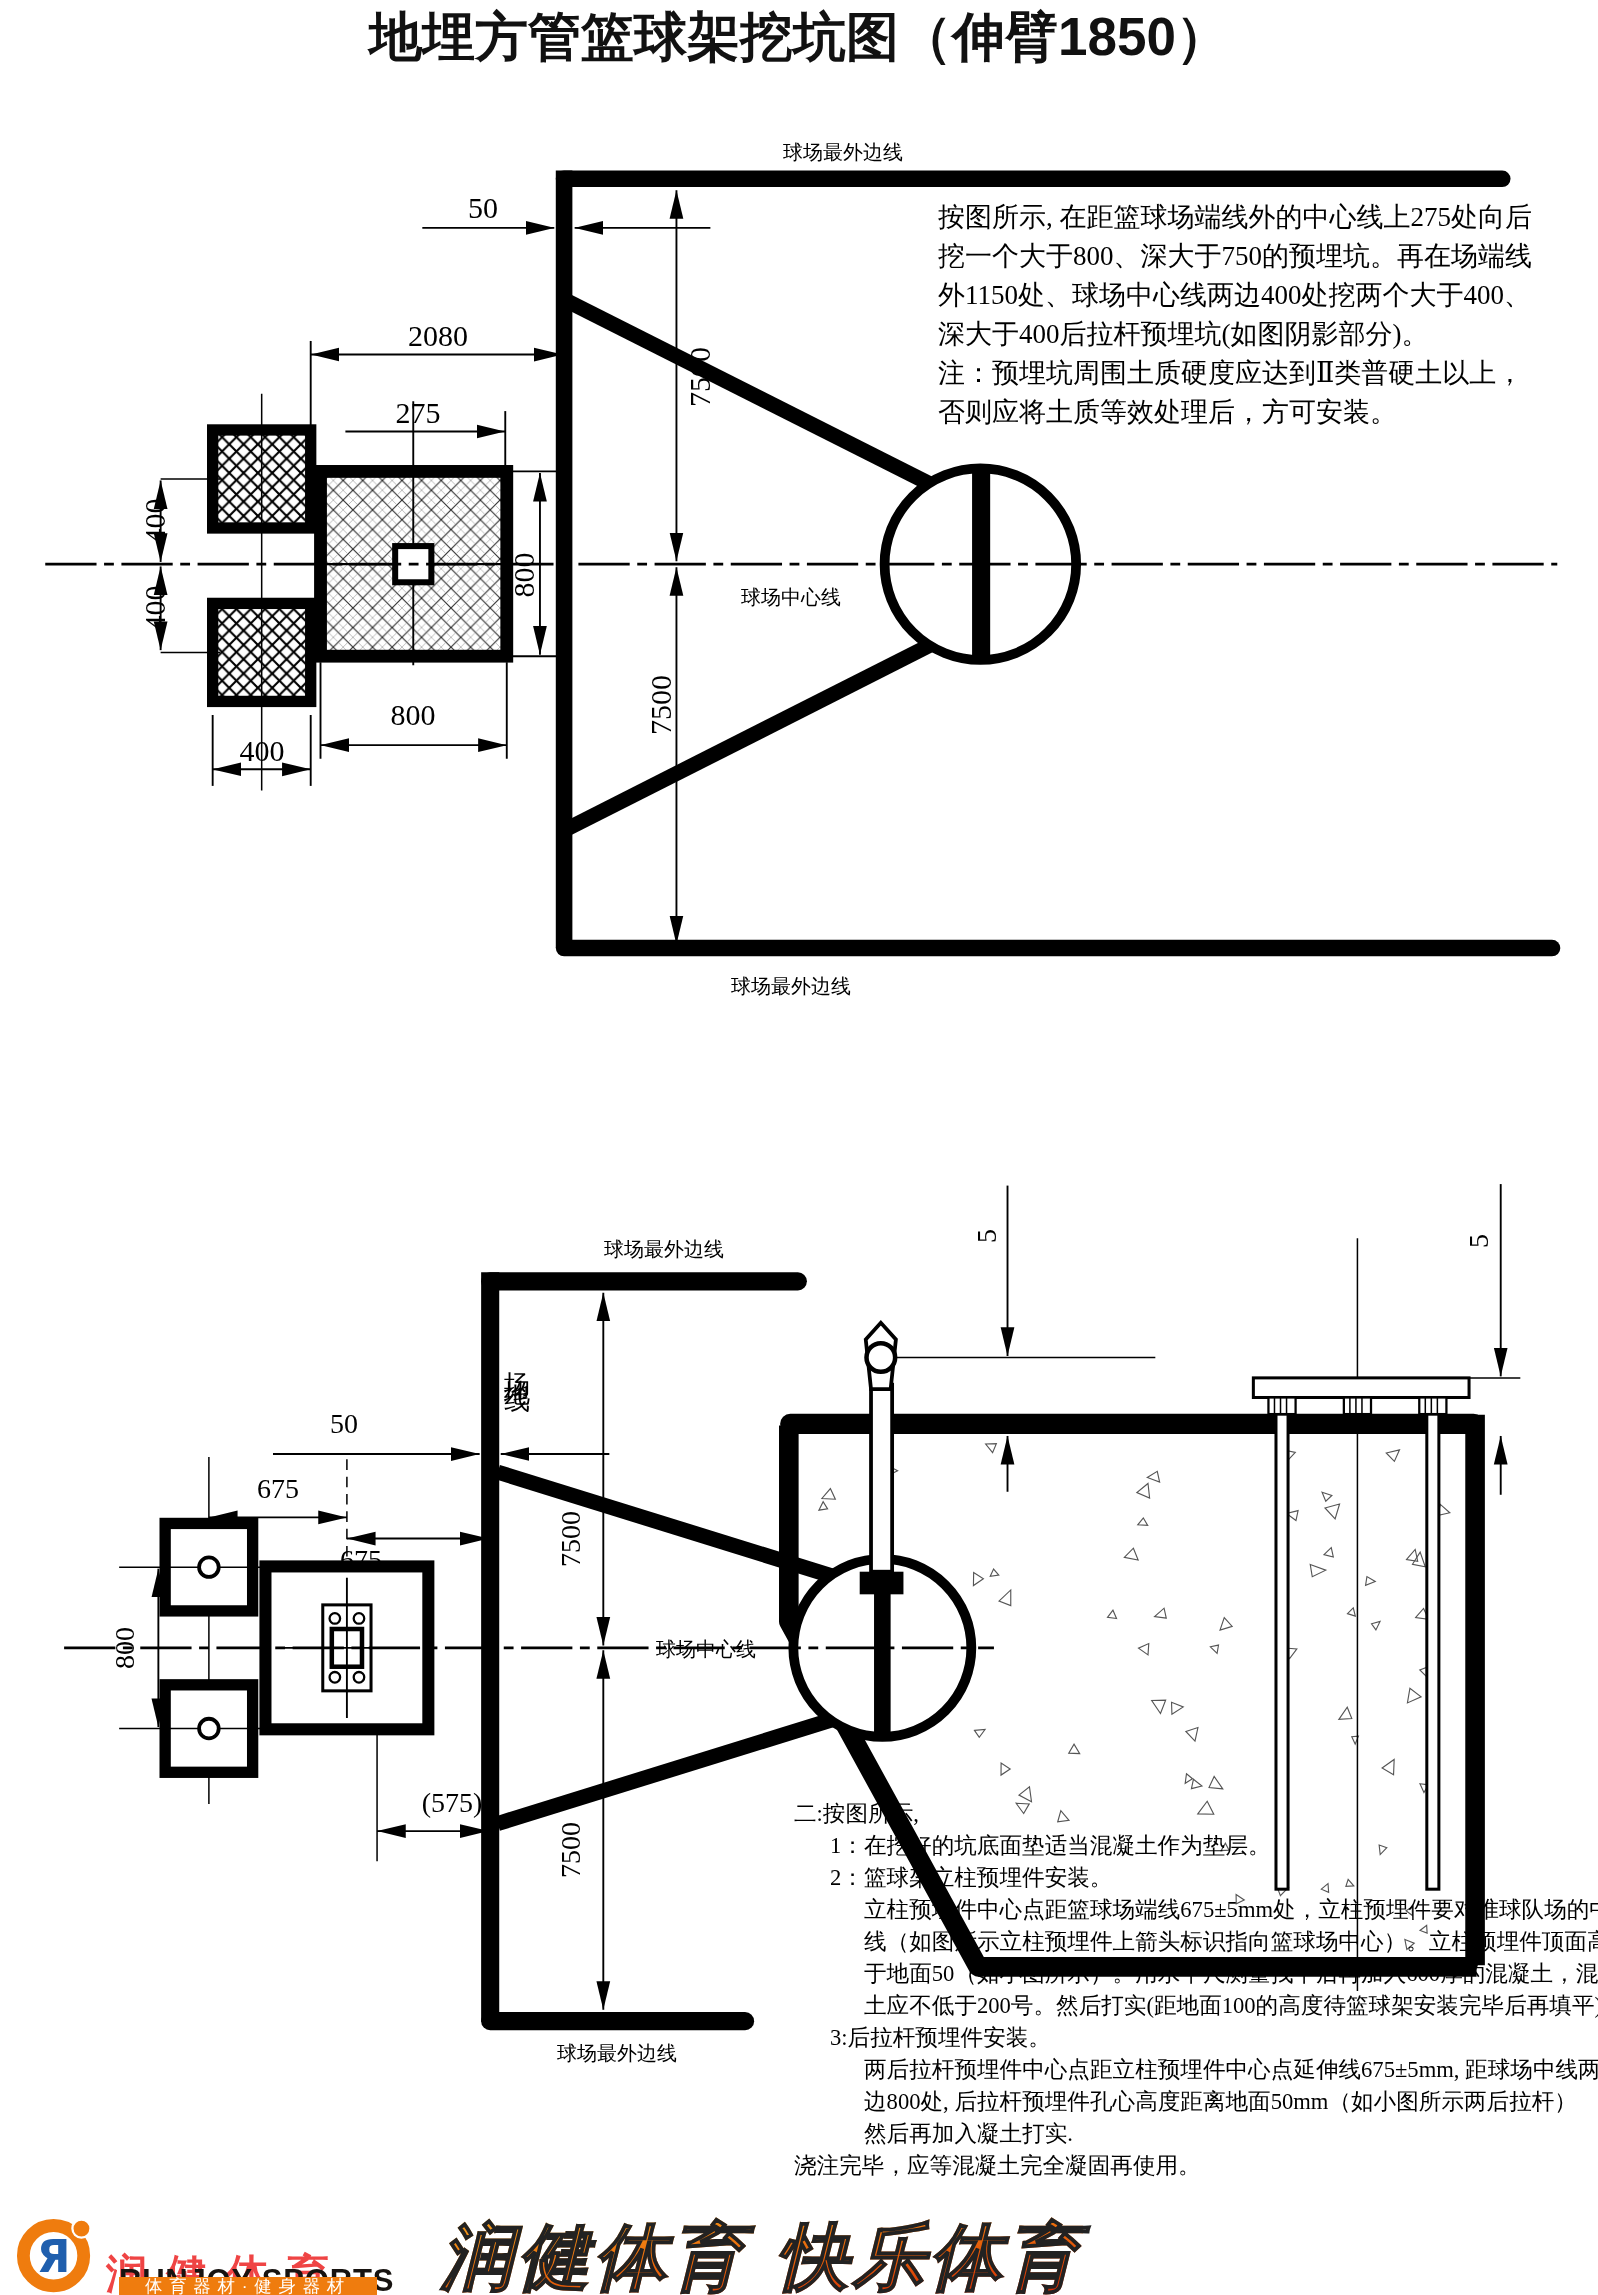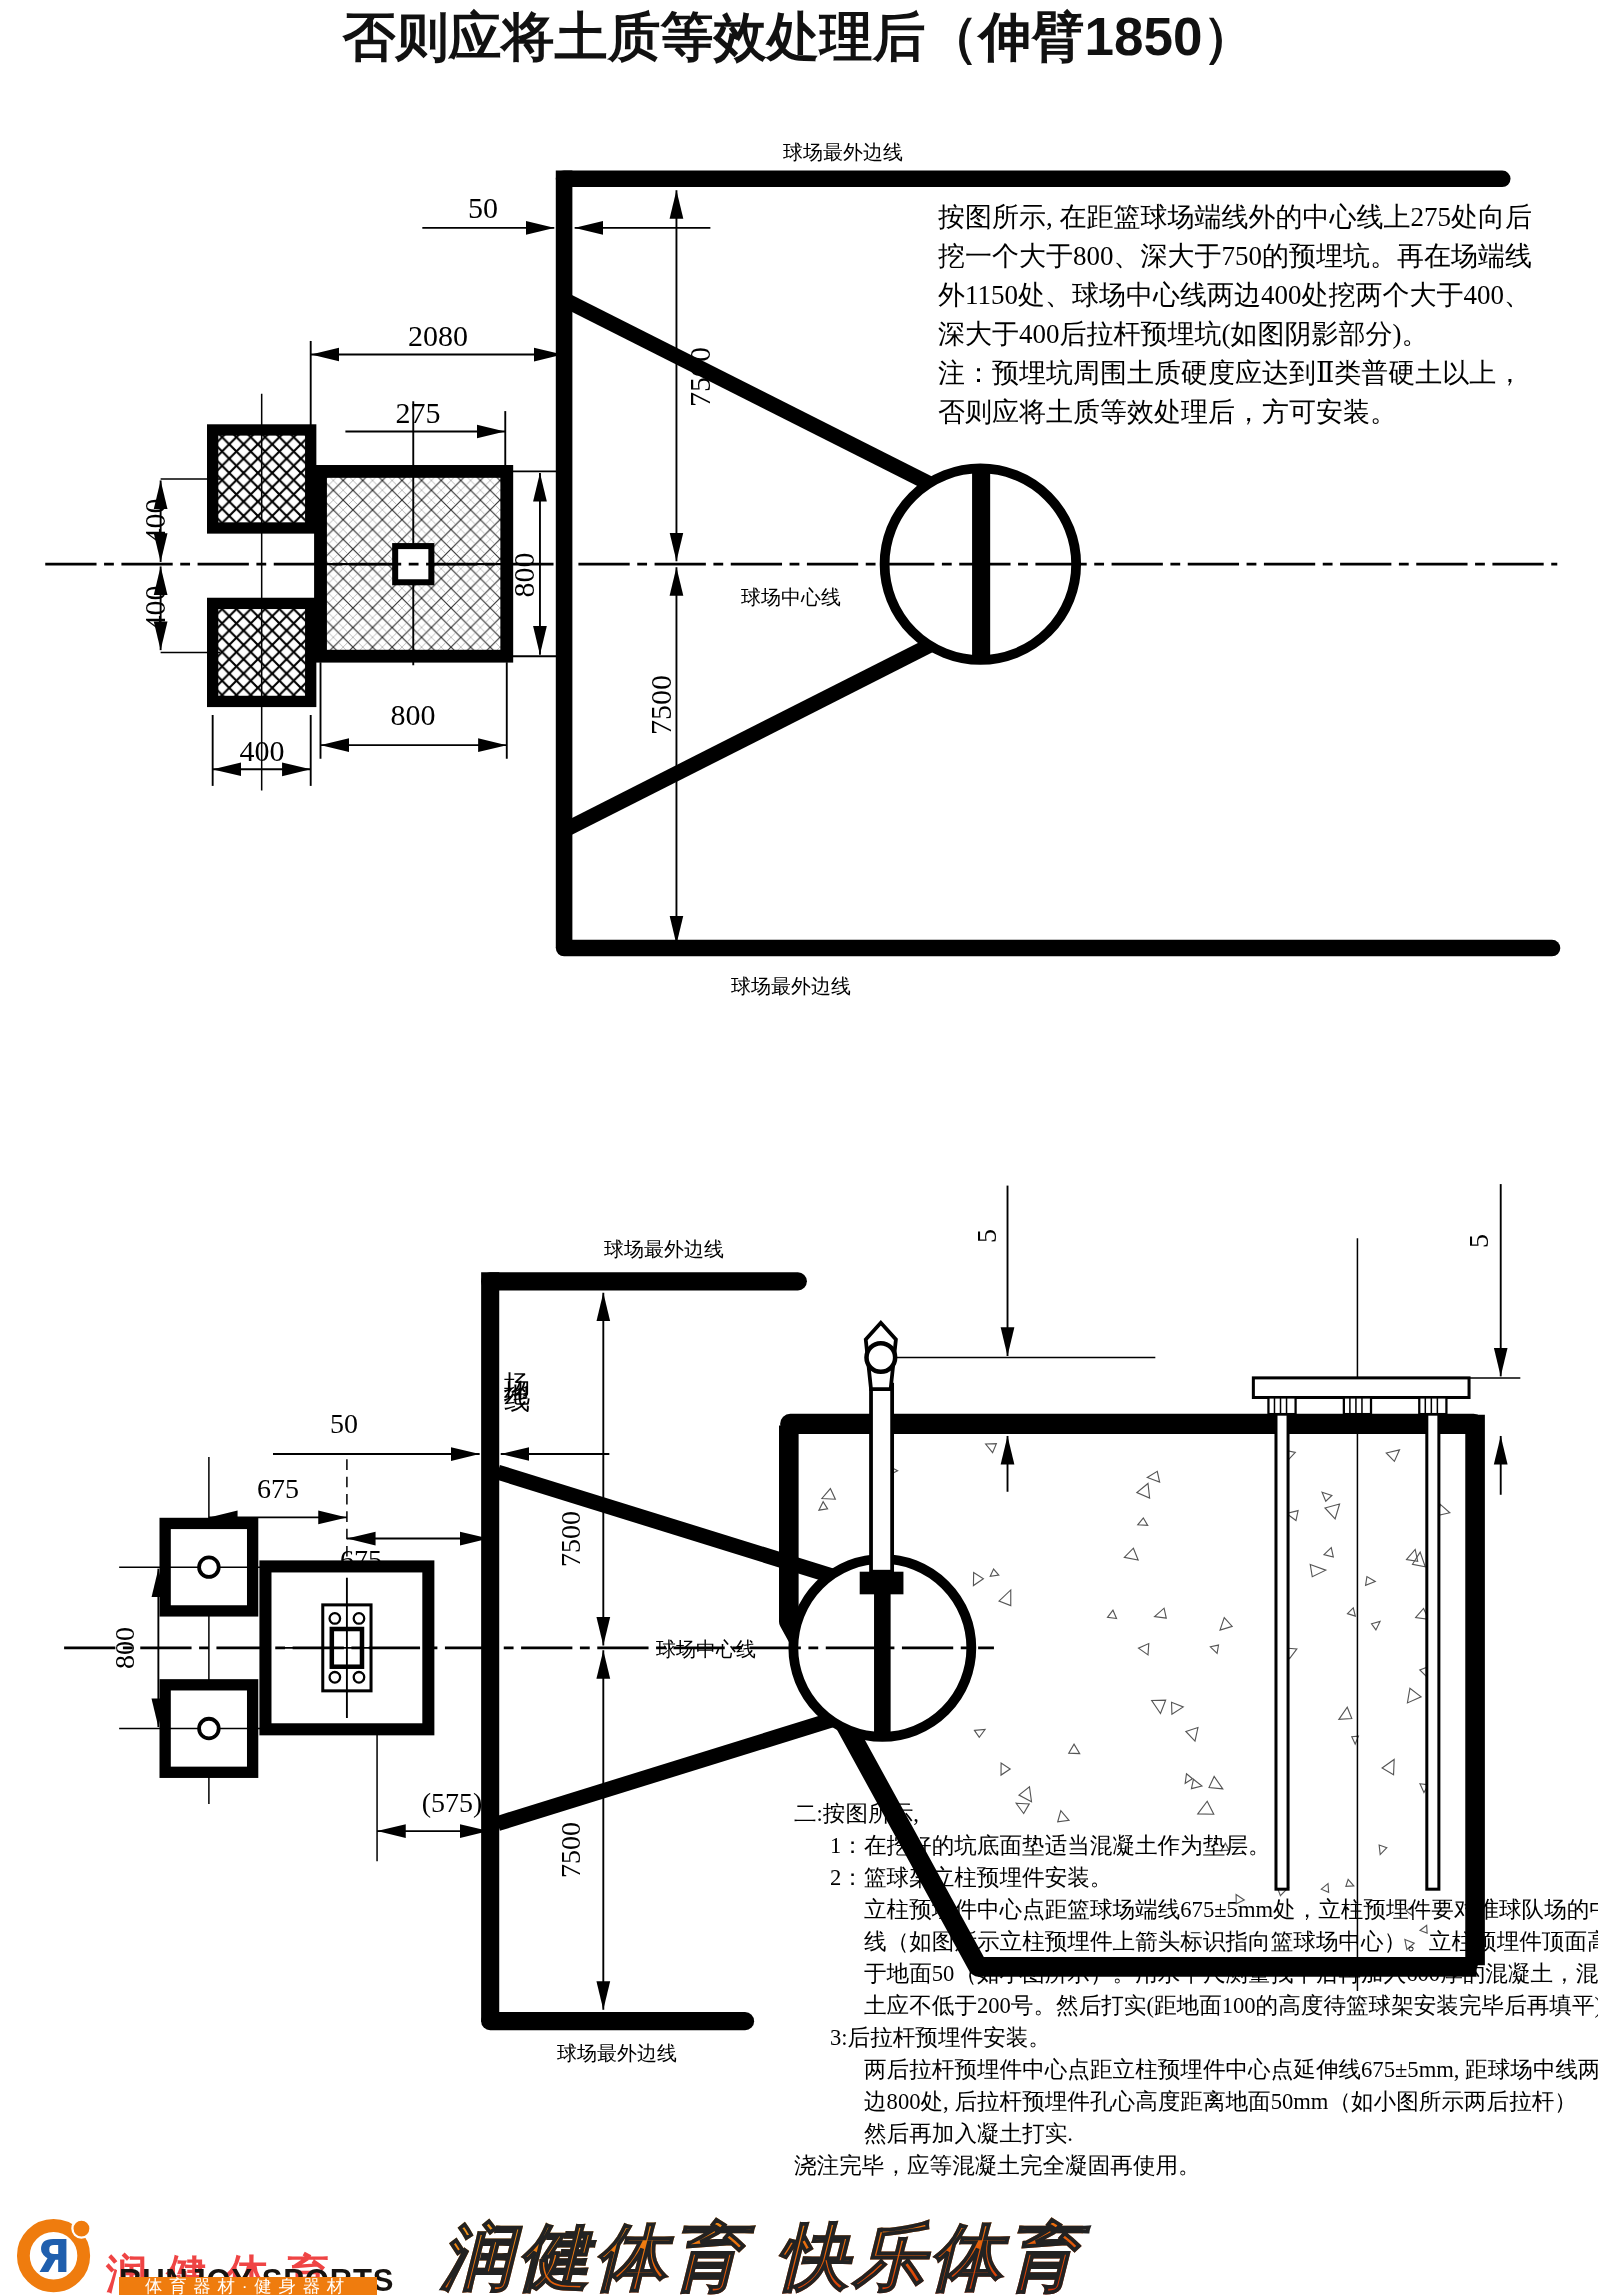--- a/index.html
+++ b/index.html
@@ -262,21 +262,21 @@
     </g>
   </g>
 
   <g>
     <circle cx="71" cy="2991" r="40" fill="#fff" stroke="#ef7c0e" stroke-width="17"></circle>
     <text x="71" y="3012" font-family="'DejaVu Sans','Liberation Sans',sans-serif" font-size="58" font-weight="bold" fill="#1f5fae" text-anchor="middle">Я</text>
     <circle cx="108" cy="2955" r="12" fill="#ef7c0e" stroke="#fff" stroke-width="3"></circle>
   </g>
 </svg>
 
-<div class="title title1">否则应将土质等效处理后（伸臂1850）</div>
+<div class="title title1">地埋方管篮球架挖坑图（伸臂1850）</div>
 
 <div class="lbl cad" style="left:843px;top:152px;">球场最外边线</div>
 <div class="lbl cad" style="left:791px;top:597px;">球场中心线</div>
 <div class="lbl cad" style="left:791px;top:986px;">球场最外边线</div>
 
 <div class="lbl dim" style="left:483px;top:208px;">50</div>
 <div class="lbl dim" style="left:438px;top:336px;">2080</div>
 <div class="lbl dim" style="left:418px;top:413px;">275</div>
 <div class="lbl dim rot" style="left:700px;top:377px;">7500</div>
 <div class="lbl dim rot" style="left:661px;top:705px;">7500</div>

